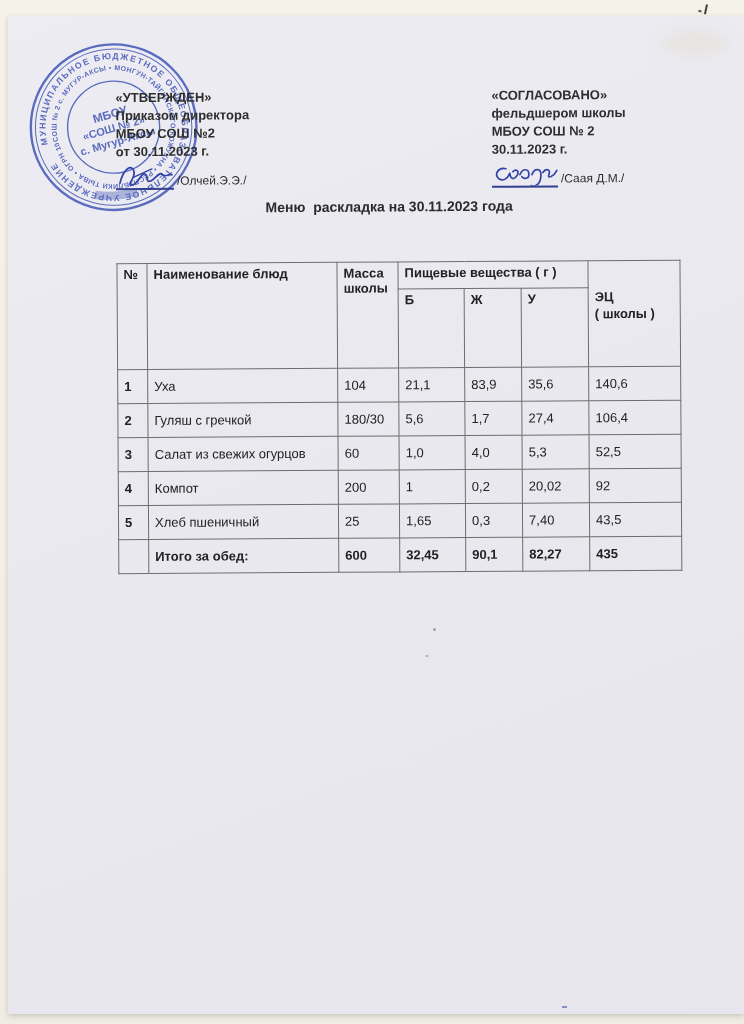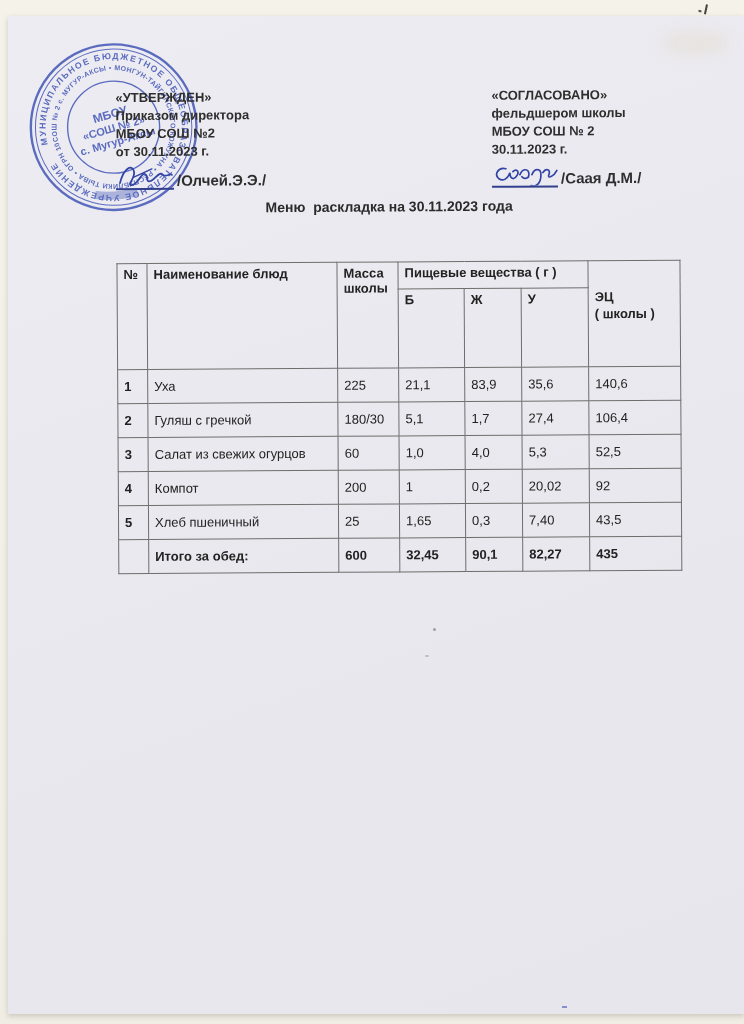--- a/index.html
+++ b/index.html
@@ -17,21 +17,21 @@
   }
   .content { position:absolute; inset:0; transform:rotate(-0.35deg); transform-origin:40% 50%; color:#2d2d2d; }
 
   
   .approval { position:absolute; width:240px; font-size:13px; font-weight:bold; line-height:18px; color:#2e2e2e; }
   .approval.left  { left:110px; top:72px; }
   .approval.right { left:486px; top:72px; }
   .sig-row { display:flex; align-items:flex-end; margin-top:3px; height:26px; }
   .sig-box { border-bottom:2px solid #32408f; margin-right:3px; position:relative; }
   .sig-box svg { display:block; }
-  .signee { font-weight:bold; font-size:15px; }
+  .signee { font-weight:normal; font-size:12px; }
 
   
   .doc-title {
     position:absolute; left:0; top:183px; width:100%;
     text-align:center; padding-left:30px;
     font-size:14px; font-weight:bold; white-space:pre; color:#2b2b2b;
   }
 
   
   table.menu { position:absolute; left:110px; top:246px; border-collapse:collapse; table-layout:fixed; background:transparent; }
@@ -151,31 +151,31 @@
         <tr class="hrow2">
           <th>Б</th>
           <th>Ж</th>
           <th>У</th>
         </tr>
       </thead>
       <tbody>
         <tr class="brow">
           <td class="c-num">1</td>
           <td>Уха</td>
-          <td>225</td>
+          <td>104</td>
           <td>21,1</td>
           <td>83,9</td>
           <td>35,6</td>
           <td>140,6</td>
         </tr>
         <tr class="brow">
           <td class="c-num">2</td>
           <td>Гуляш с гречкой</td>
           <td>180/30</td>
-          <td>5,1</td>
+          <td>5,6</td>
           <td>1,7</td>
           <td>27,4</td>
           <td>106,4</td>
         </tr>
         <tr class="brow">
           <td class="c-num">3</td>
           <td>Салат из свежих огурцов</td>
           <td>60</td>
           <td>1,0</td>
           <td>4,0</td>

